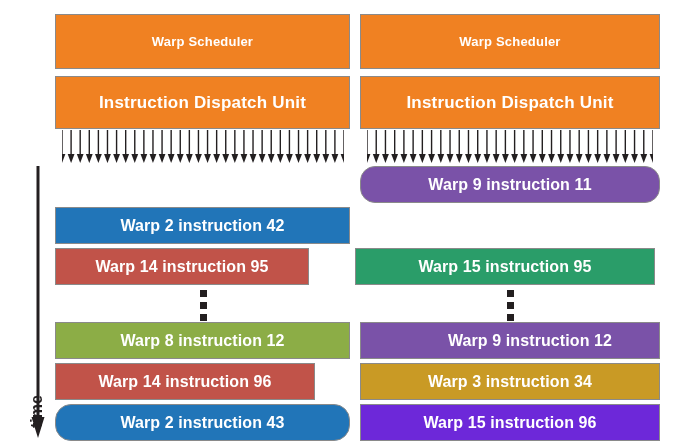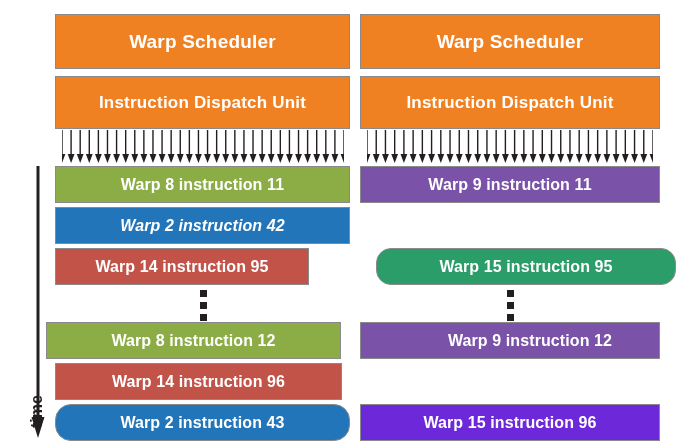--- a/index.html
+++ b/index.html
@@ -24,21 +24,21 @@
     box-sizing: border-box;
     border: 1px solid #8a8a8a;
     display: flex;
     align-items: center;
     justify-content: center;
     color: #ffffff;
     font-weight: bold;
     letter-spacing: 0.2px;
   }
   .scheduler {
-    font-size: 19px;
+    font-size: 13px;
   }
   .dispatch {
     font-size: 17px;
     text-align: center;
   }
 
   
   .bar {
     position: absolute;
     box-sizing: border-box;
@@ -169,32 +169,31 @@
           <line x1="263.81" y1="0" x2="263.81" y2="26" stroke="#231F20" stroke-width="1.4"></line>
           <polygon points="260.41,24 267.21,24 263.81,33" fill="#231F20" stroke="none"></polygon>
           <line x1="272.9" y1="0" x2="272.9" y2="26" stroke="#231F20" stroke-width="1.4"></line>
           <polygon points="269.5,24 276.29999999999995,24 272.9,33" fill="#231F20" stroke="none"></polygon>
           <line x1="282" y1="0" x2="282" y2="26" stroke="#231F20" stroke-width="1.4"></line>
           <polygon points="278.6,24 285.4,24 282,33" fill="#231F20" stroke="none"></polygon>
         </g>
     </svg>
   </div>
 
-  <div class="bar" style="left:55px; top:166px; width:295px; height:37px; background:#8CAD46;">Warp 8 instruction 11</div>
-  <div class="bar" style="left:55px; top:207px; width:295px; height:37px; background:#2175B8;font-style:italic;">Warp 2 instruction 42</div>
+  <div class="bar" style="left:55px; top:207px; width:295px; height:37px; background:#2175B8;">Warp 2 instruction 42</div>
   <div class="bar" style="left:55px; top:248px; width:254px; height:37px; background:#C15349;">Warp 14 instruction 95</div>
 
   <div class="ellipsis" style="left:183px; top:288px; width:40px; height:35px;">
     <span class="dot"></span>
     <span class="dot"></span>
     <span class="dot"></span>
   </div>
 
-  <div class="bar" style="left:46px; top:322px; width:295px; height:37px; background:#8CAD46;">Warp 8 instruction 12</div>
-  <div class="bar" style="left:55px; top:363px; width:287px; height:37px; background:#C15349;">Warp 14 instruction 96</div>
+  <div class="bar" style="left:55px; top:322px; width:295px; height:37px; background:#8CAD46;">Warp 8 instruction 12</div>
+  <div class="bar" style="left:55px; top:363px; width:260px; height:37px; background:#C15349;">Warp 14 instruction 96</div>
   <div class="bar" style="left:55px; top:404px; width:295px; height:37px; background:#2175B8;border-radius:16px;">Warp 2 instruction 43</div>
 
   <div class="sched-box scheduler" style="left:360px; top:14px; width:300px; height:55px; background:#F08122;">Warp Scheduler</div>
 
   <div class="sched-box dispatch" style="left:360px; top:76px; width:300px; height:53px; background:#F08122;">Instruction Dispatch Unit</div>
 
   <div class="arrows" style="left:367px; top:130px; width:286px; height:34px;">
     <svg width="286" height="34" viewBox="0 0 286 34" aria-hidden="true">
       <g id="arrowgroup-right" fill="#231F20" stroke="#231F20">
           <line x1="0" y1="0" x2="0" y2="26" stroke="#231F20" stroke-width="1.4"></line>
@@ -258,30 +257,31 @@
           <line x1="267.55" y1="0" x2="267.55" y2="26" stroke="#231F20" stroke-width="1.4"></line>
           <polygon points="264.15000000000003,24 270.95,24 267.55,33" fill="#231F20" stroke="none"></polygon>
           <line x1="276.77" y1="0" x2="276.77" y2="26" stroke="#231F20" stroke-width="1.4"></line>
           <polygon points="273.37,24 280.16999999999996,24 276.77,33" fill="#231F20" stroke="none"></polygon>
           <line x1="286" y1="0" x2="286" y2="26" stroke="#231F20" stroke-width="1.4"></line>
           <polygon points="282.6,24 289.4,24 286,33" fill="#231F20" stroke="none"></polygon>
         </g>
     </svg>
   </div>
 
-  <div class="bar" style="left:360px; top:166px; width:300px; height:37px; background:#7A52A8;">Warp 9 instruction 11</div>
-  <div class="bar" style="left:376px; top:248px; width:300px; height:37px; background:#2A9D69;border-radius:15px;">Warp 15 instruction 95</div>
+  <div class="bar" style="left:360px; top:166px; width:300px; height:37px; background:#7A52A8;border-radius:15px;">Warp 9 instruction 11</div>
+  <div class="bar" style="left:355px; top:248px; width:300px; height:37px; background:#2A9D69;">Warp 15 instruction 95</div>
 
   <div class="ellipsis" style="left:490px; top:288px; width:40px; height:35px;">
     <span class="dot"></span>
     <span class="dot"></span>
     <span class="dot"></span>
   </div>
 
   <div class="bar" style="left:360px; top:322px; width:300px; height:37px; background:#7A52A8;padding-left:40px;">Warp 9 instruction 12</div>
+  <div class="bar" style="left:360px; top:363px; width:300px; height:37px; background:#C99A25;">Warp 3 instruction 34</div>
   <div class="bar" style="left:360px; top:404px; width:300px; height:37px; background:#6d28d9;">Warp 15 instruction 96</div>
 
   <div class="time-axis">
     <svg width="16" height="272" viewBox="0 0 16 272" aria-hidden="true">
       <line x1="8" y1="0" x2="8" y2="256" stroke="#231F20" stroke-width="3"></line>
       <polygon points="8,272 1.5,251 14.5,251" fill="#231F20"></polygon>
     </svg>
     <span class="time-label">time</span>
   </div>
 

